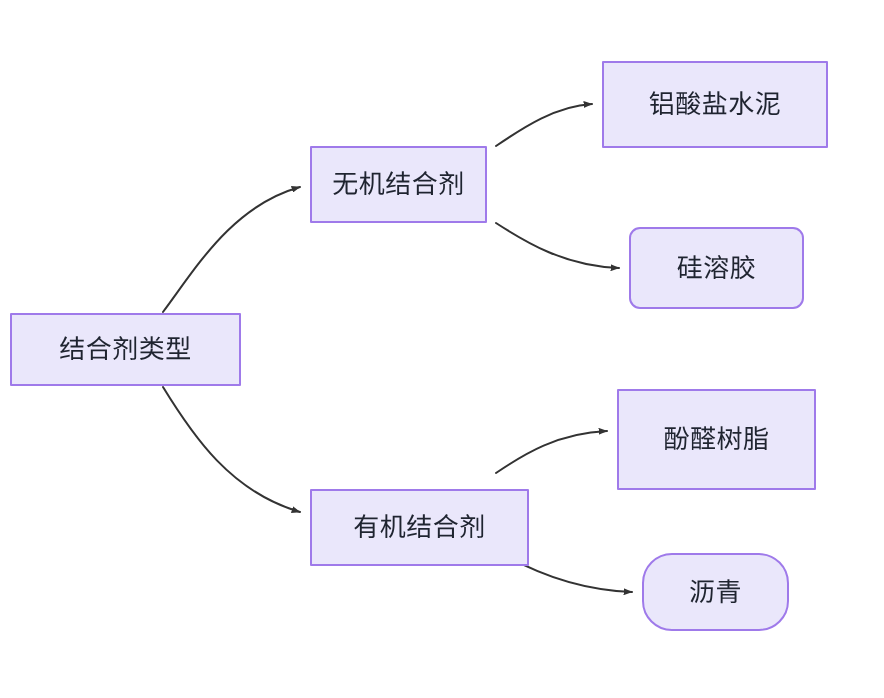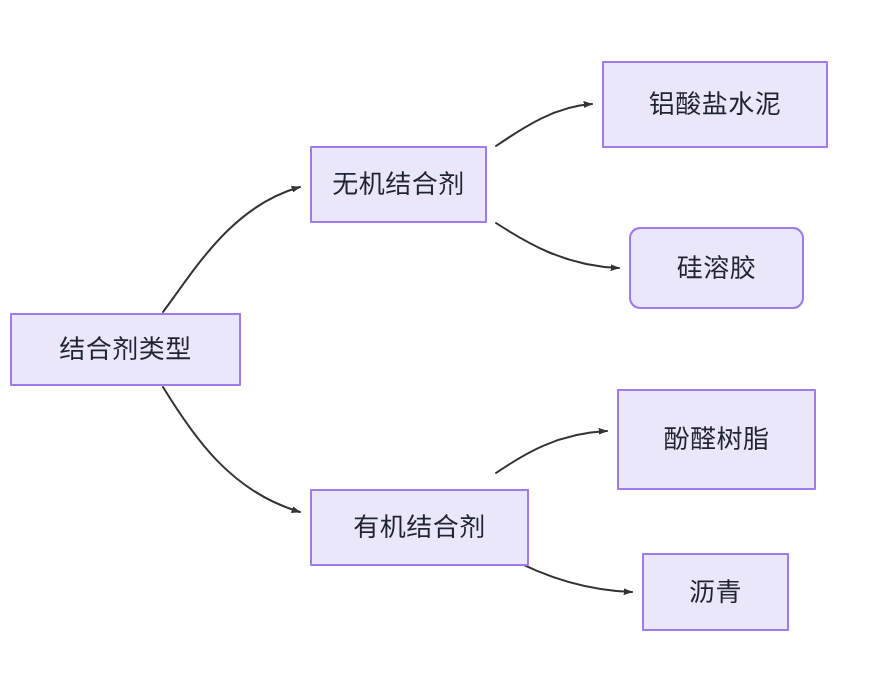--- a/index.html
+++ b/index.html
@@ -64,21 +64,21 @@
     text-align: center;
   }
 
   
   #node-root        { left: 10px;  top: 313px; width: 231px; height: 73px; }
   #node-inorganic   { left: 310px; top: 146px; width: 177px; height: 77px; }
   #node-organic     { left: 310px; top: 473px; width: 219px; height: 77px; margin-top: 16px; }
   #node-aluminate   { left: 602px; top: 61px;  width: 226px; height: 87px; }
   #node-silica-sol  { left: 629px; top: 227px; width: 175px; height: 82px; border-radius: 11px; }
   #node-phenolic    { left: 617px; top: 389px; width: 199px; height: 101px; }
-  #node-asphalt     { left: 642px; top: 553px; width: 147px; height: 78px; }
+  #node-asphalt     { left: 642px; top: 553px; width: 147px; height: 78px; border-radius: 30px; }
 </style>
 </head>
 <body>
 
 <div id="flow-canvas">
 
   <svg id="edge-layer" viewBox="0 0 884 698" width="884" height="698" xmlns="http://www.w3.org/2000/svg" aria-hidden="true">
     <defs>
       <marker id="arrowhead" markerWidth="9" markerHeight="7" refX="8.4" refY="3.5" orient="auto" markerUnits="userSpaceOnUse">
         <path d="M 0 0 L 9 3.5 L 0 7 z" fill="#333333"></path>

